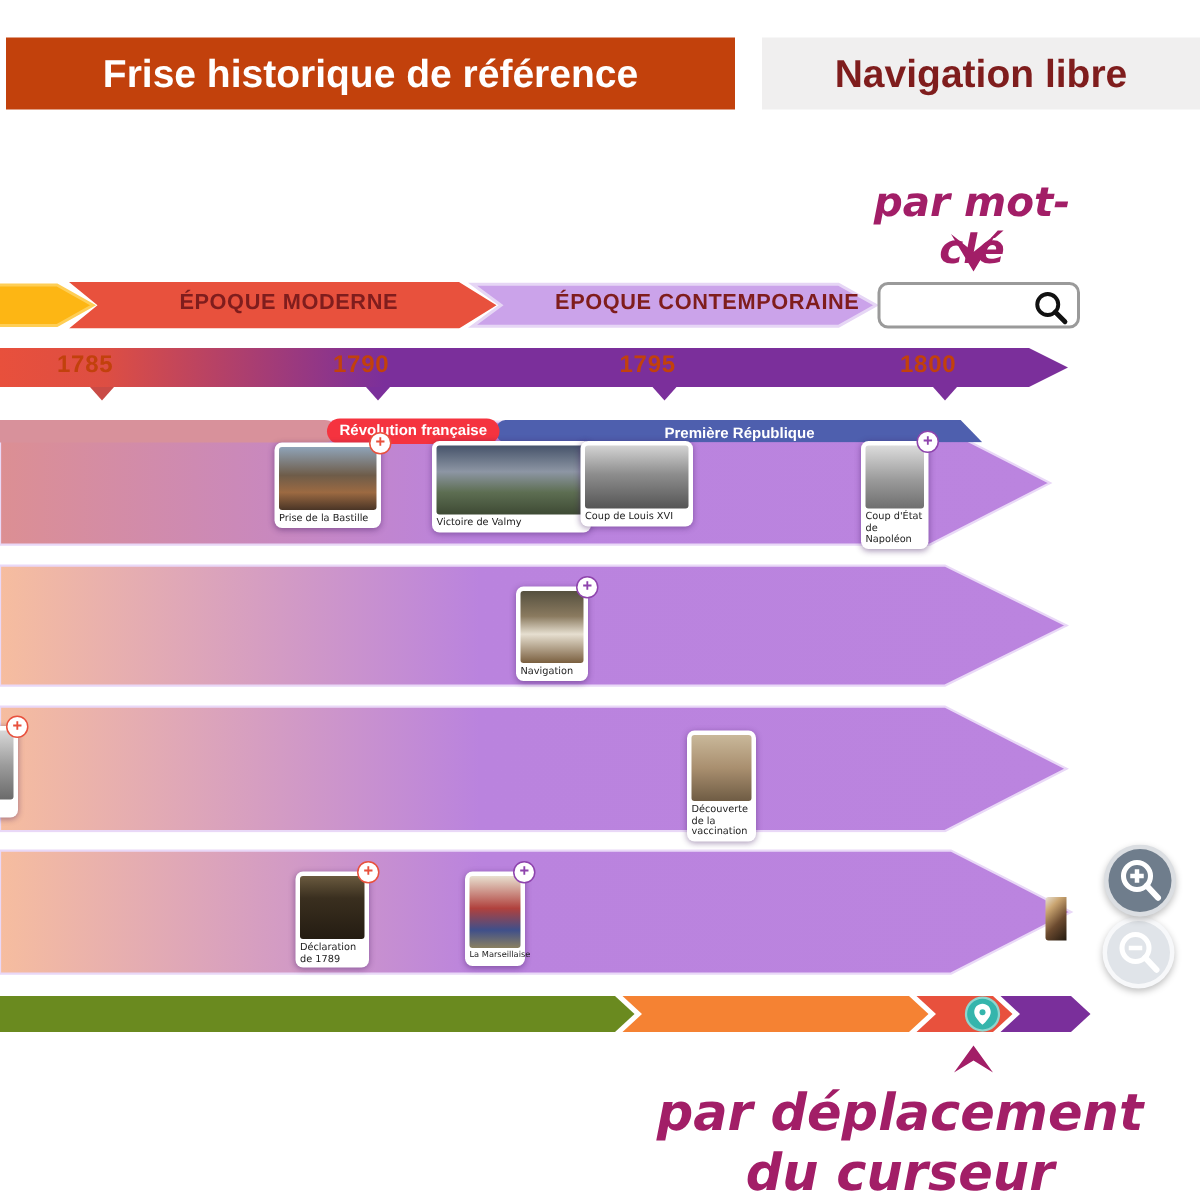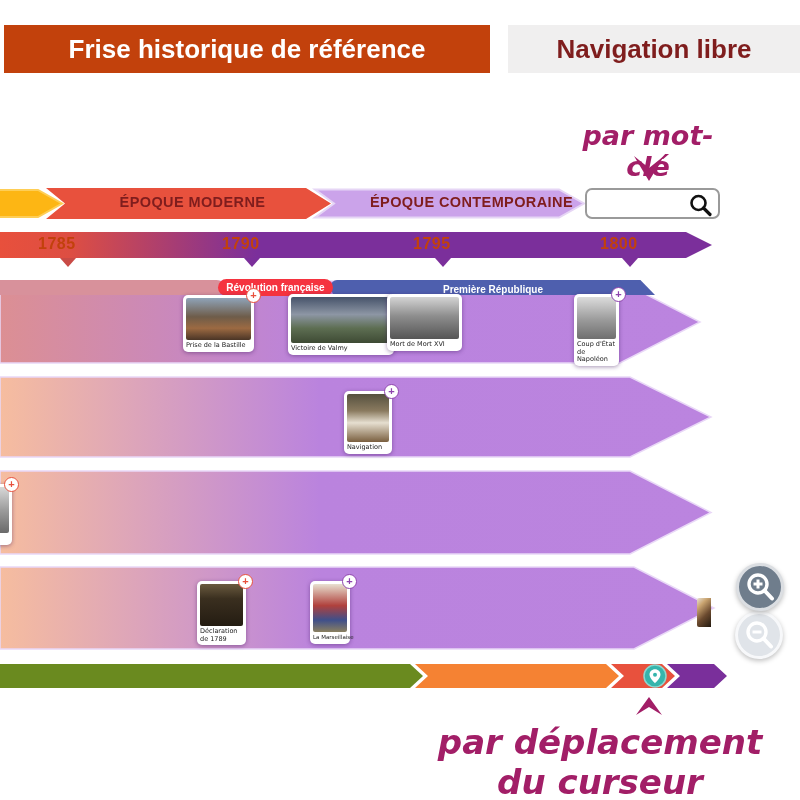--- a/index.html
+++ b/index.html
@@ -172,21 +172,21 @@
     <div class="badge badge-red">
         <span>+</span>
       </div>
   </div>
   <div class="card" style="left:288px;top:294px;width:106px;">
     <div class="thumb img-valmy"></div>
     <div class="card-label">Victoire de Valmy</div>
   </div>
   <div class="card" style="left:387px;top:294px;width:75px;">
     <div class="thumb img-louis"></div>
-    <div class="card-label">Mort de Mort XVI</div>
+    <div class="card-label">Coup de Louis XVI</div>
   </div>
   <div class="card" style="left:574px;top:294px;width:45px;">
     <div class="thumb img-coup"></div>
     <div class="card-label">Coup d'État de Napoléon</div>
     <div class="badge badge-purple">
         <span>+</span>
       </div>
   </div>
 
   <div class="card" style="left:344px;top:391px;width:48px;">
@@ -196,20 +196,24 @@
         <span>+</span>
       </div>
   </div>
 
   <div class="card" style="left:-34px;top:484px;width:46px;">
     <div class="thumb img-part"></div>
     <div class="card-label">…ère</div>
     <div class="badge badge-red">
         <span>+</span>
       </div>
+  </div>
+  <div class="card" style="left:458px;top:487px;width:46px;">
+    <div class="thumb img-vacc"></div>
+    <div class="card-label">Découverte de la vaccination</div>
   </div>
 
   <div class="card" style="left:197px;top:581px;width:49px;">
     <div class="thumb img-decl"></div>
     <div class="card-label">Déclaration de 1789</div>
     <div class="badge badge-red">
         <span>+</span>
       </div>
   </div>
   <div class="card" style="left:310px;top:581px;width:40px;">

